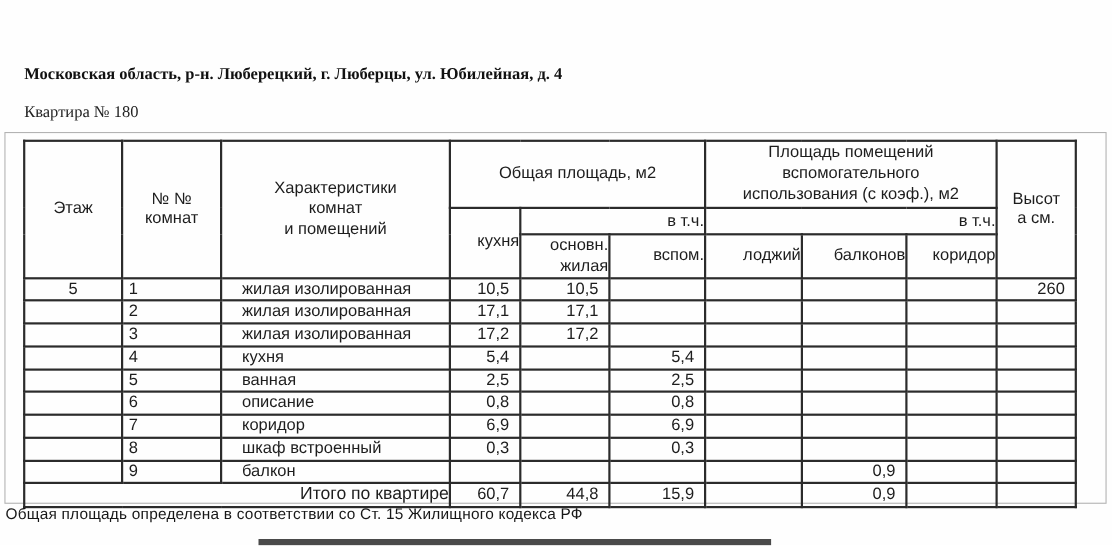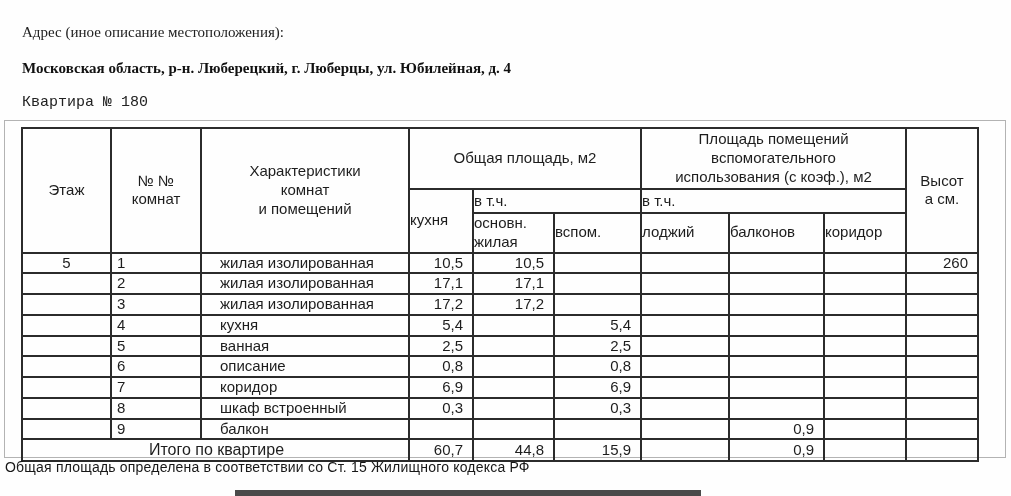--- a/index.html
+++ b/index.html
@@ -18,21 +18,21 @@
     font-family: "Liberation Serif", serif;
     font-size: 15px; color: #222;
   }
   .addr-value {
     position: absolute; left: 22px; top: 60px;
     font-family: "Liberation Serif", serif;
     font-weight: bold; font-size: 15px; color: #111;
   }
   .apt-number {
     position: absolute; left: 22px; top: 94px;
-    font-family: Liberation Mono, monospace;
+    font-family: Liberation Serif, serif;
     font-size: 15px; color: #222;
   }
   .table-frame {
     position: absolute; left: 4px; top: 120px;
     width: 1002px; height: 338px;
     border: 1px solid #b3b3b3;
     background: #fefefe;
   }
   table.explication {
     position: absolute; left: 16px; top: 6px;
@@ -42,46 +42,45 @@
     font-size: 15px;
     color: #1d1d1d;
   }
   table.explication th, table.explication td {
     border: 2px solid #2b2b2b;
     font-weight: normal;
     line-height: 1.25;
     overflow: hidden;
   }
   th.group-head { white-space: pre-line; text-align: center; vertical-align: middle; }
-  th.sub-head   { white-space: pre-line; text-align: left; vertical-align: middle; margin-left: 48px; }
+  th.sub-head   { white-space: pre-line; text-align: right; vertical-align: middle; margin-left: 48px; }
   .hdr-row-a th { height: 61px; }
   .hdr-row-b th { height: 24px; }
   .hdr-row-c th { height: 38px; }
   td.c-floor { text-align: center; height: 20px; }
   td.c-no    { text-align: left; padding-left: 5px; height: 20px; }
   td.c-name  { text-align: left; padding-left: 18px; height: 20px; }
   td.c-num   { text-align: right; padding-right: 9px; height: 20px; }
   tr.total-row td { height: 21px; }
-  td.c-total-label { text-align: center; padding-left: 2px; font-size: 16px; }
+  td.c-total-label { text-align: right; padding-left: 2px; font-size: 16px; }
   .footer-note {
     position: absolute; left: 5px; top: 459px;
     font-size: 14px; color: #171717; letter-spacing: 0.2px;
   }
   .bottom-bar {
     position: absolute; left: 235px; top: 490px;
     width: 466px; height: 6px;
     background: #4a4a4a;
   }
 </style>
 </head>
 <body>
 
 <div class="page">
 
-  <div class="addr-label">Адрес (иное описание местоположения):</div>
   <div class="addr-value">Московская область, р-н. Люберецкий, г. Люберцы, ул. Юбилейная, д. 4</div>
   <div class="apt-number">Квартира № 180</div>
 
   <div class="table-frame">
     <table class="explication">
       <colgroup>
         <col style="width:89px">
           <col style="width:90px">
           <col style="width:208px">
         <col style="width:64px">

